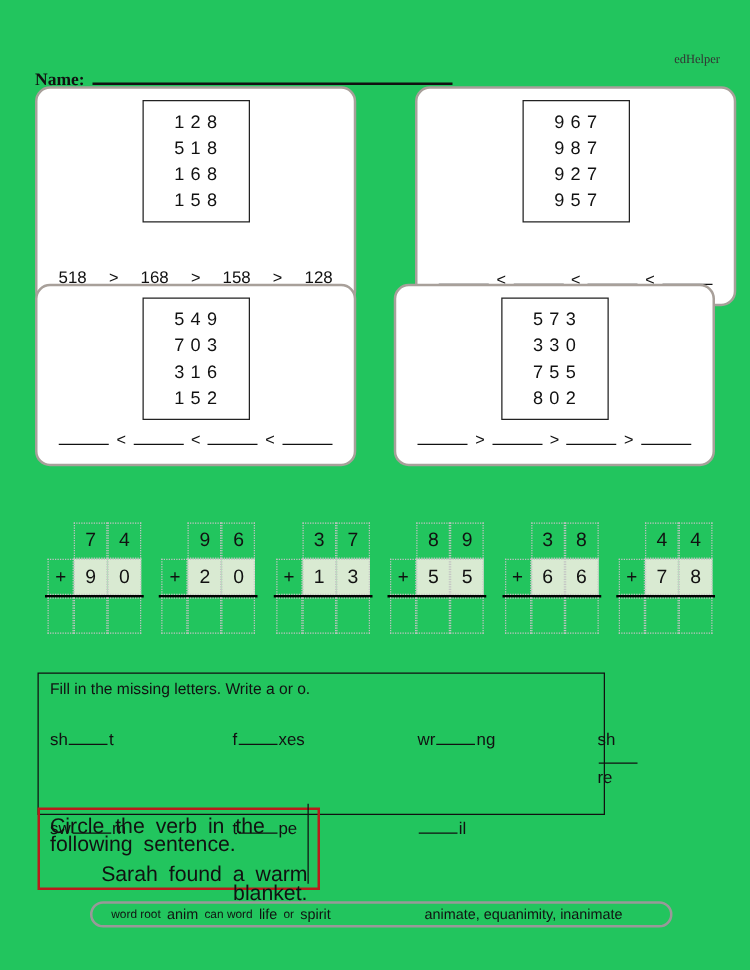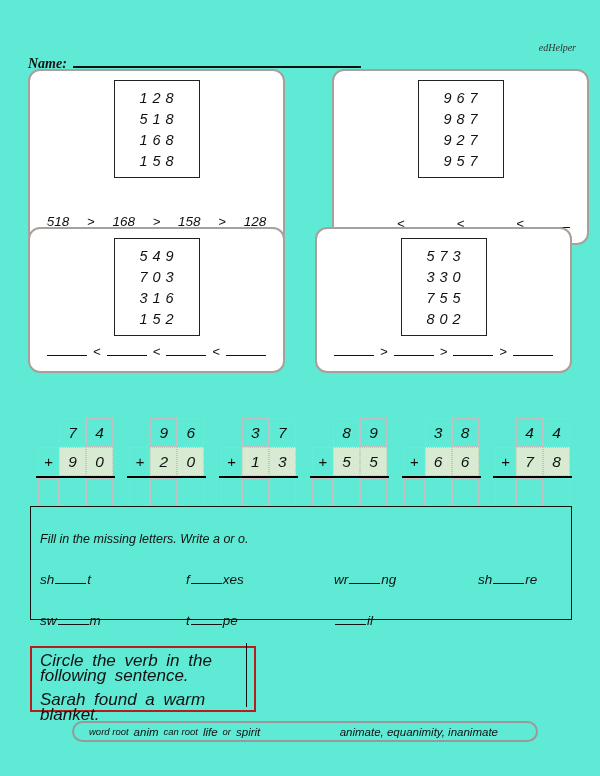--- a/index.html
+++ b/index.html
@@ -1,18 +1,18 @@
 <!DOCTYPE html>
 <html><head>
 <meta charset="utf-8">
 <style>
   html,body{margin:0;padding:0;background:#fff;}
   .page{
-    position:relative;width:600px;height:776px;background:#5eead4;overflow:hidden;
-    font-family:"Liberation Sans",sans-serif;color:#111;font-style:italic;
+    position:relative;width:600px;height:776px;background:#22c55e;overflow:hidden;
+    font-family:"Liberation Sans",sans-serif;color:#111;
   }
   
   .brand{position:absolute;top:42px;right:24px;font-family:"Liberation Serif",serif;font-size:10px;color:#333;}
   .name-row{position:absolute;left:28px;top:54px;}
   .name-label{font-family:"Liberation Serif",serif;font-weight:bold;font-size:14px;}
   .name-underline{display:inline-block;width:288px;height:12px;border-bottom:2px solid #111;margin-left:6px;}
   
   .cbox{position:absolute;width:257px;height:176px;border:2px solid #a8a09a;border-radius:12px;background:#fff;box-sizing:border-box;}
   .cbox.b0{left:28px;top:69px;}
   .cbox.b1{left:332px;top:69px;}
@@ -27,27 +27,27 @@
   
   .addrow{position:absolute;left:38px;top:418px;width:534px;display:flex;justify-content:space-between;}
   .prob{width:77px;}
   .prow{display:flex;}
   .cell{width:27px;height:29px;border:1px dotted #c4c4c4;display:flex;align-items:center;justify-content:center;font-size:15.5px;box-sizing:border-box;}
   .pcell{width:21px;height:29px;border:1px dotted #c4c4c4;display:flex;align-items:center;justify-content:center;font-size:15px;box-sizing:border-box;}
   .spacer{width:21px;height:29px;}
   .green{background:#d9ead2;}
   .sumline{width:79px;margin-left:-2px;border-top:2.5px solid #000;height:0;}
   
-  .mlbox{position:absolute;left:30px;top:506px;width:542px;height:114px;border:1.5px solid #111;box-sizing:border-box;padding:25px 9px;}
+  .mlbox{position:absolute;left:30px;top:538px;width:454px;height:114px;border:1.5px solid #111;box-sizing:border-box;padding:5px 9px;}
   .mltitle{font-size:12.5px;}
   .mlgrid{display:grid;grid-template-columns:146px 148px 144px auto;row-gap:26px;margin-top:26px;font-size:13.5px;}
   .lblank{display:inline-block;width:31px;height:11px;border-bottom:1.5px solid #111;margin:0 1px;vertical-align:baseline;}
   
   .vbox{position:absolute;left:30px;top:646px;width:206px;height:57px;border:2px solid #b91c1c;box-sizing:content-box;padding:5px 8px 0;font-size:17px;line-height:15px;word-spacing:4px;}
-  .vsentence{margin-top:9px;}
+  .vsentence{margin-top:9px;text-align:right;}
   .vdivider{position:absolute;left:246px;top:643px;height:64px;width:0;border-left:1.5px solid #111;}
   
   .pill{position:absolute;left:72px;top:721px;width:466px;height:21px;border:2px solid #999;border-radius:12px;box-sizing:border-box;display:flex;align-items:center;padding:0 10px 0 12px;white-space:nowrap;}
   .pill .seg{display:inline-block;}
   .wr-small{font-size:9.5px;margin:0 3px;}
   .wr-big{font-size:11.5px;margin:0 2px;}
   .wr-examples{margin-left:auto;margin-right:28px;font-size:11.5px;}
 </style>
 </head>
 <body>
@@ -241,20 +241,20 @@
 
   <div class="vbox">
     <div>Circle the verb in the following sentence.</div>
     <div class="vsentence">Sarah found a warm blanket.</div>
   </div>
   <div class="vdivider"></div>
 
   <div class="pill">
     <span class="seg wr-small">word root</span>
     <span class="seg wr-big">anim</span>
-    <span class="seg wr-small">can root</span>
+    <span class="seg wr-small">can word</span>
     <span class="seg wr-big">life</span>
     <span class="seg wr-small">or</span>
     <span class="seg wr-big">spirit</span>
     <span class="seg wr-examples">animate, equanimity, inanimate</span>
   </div>
 
 </div>
 
 </body></html>

